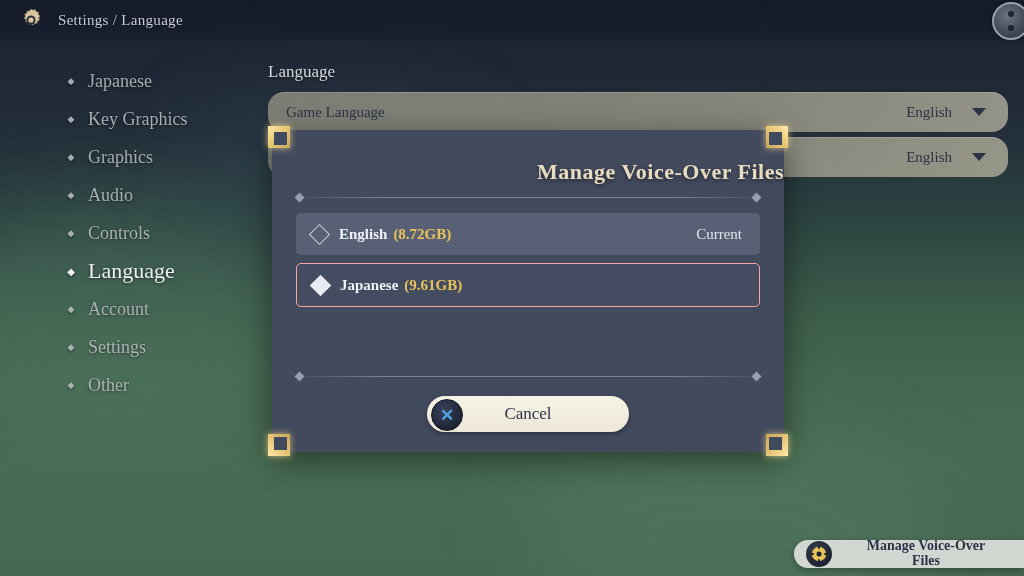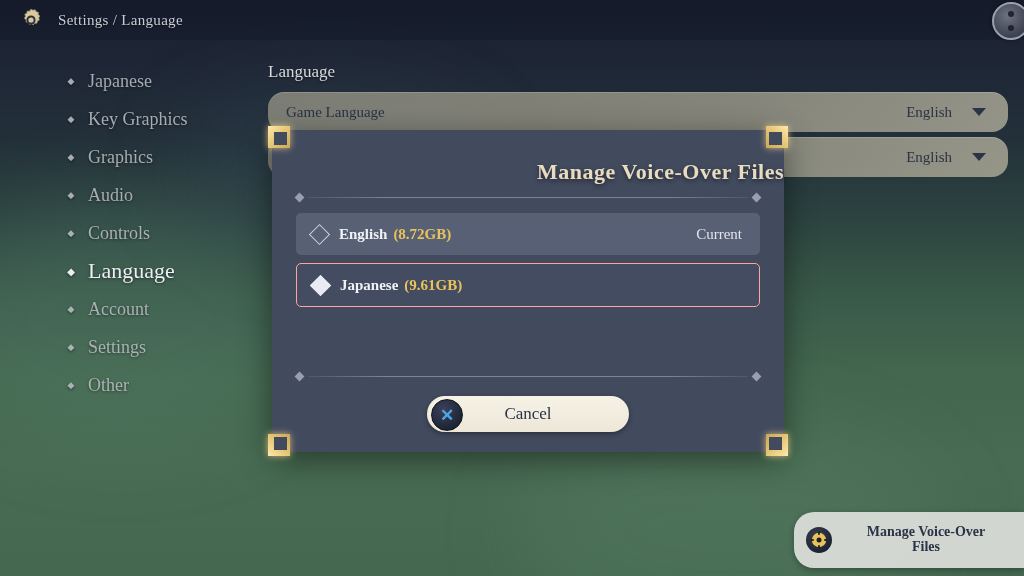--- a/index.html
+++ b/index.html
@@ -278,21 +278,21 @@
   .trash .body::before, .trash .body::after {
     content: ""; position: absolute; top: 2px; width: 1px; height: 6px;
     background: rgba(40,12,10,0.65);
   }
   .trash .body::before { left: 3px; }
   .trash .body::after  { left: 6px; }
 
   
   #tooltip-pill {
     position: absolute; right: 0px; bottom: 8px;
-    min-width: 218px; height: 56px;
+    min-width: 218px; height: 28px;
     border-radius: 20px 0 0 20px;
     background: rgba(222,224,220,0.92);
     display: flex; align-items: center;
     padding-left: 12px;
     box-shadow: 0 2px 6px rgba(0,0,0,0.3);
   }
   #tooltip-gear {
     width: 26px; height: 26px; border-radius: 50%;
     background: radial-gradient(circle at 40% 35%, #3a4052, #1c2130 75%);
     display: flex; align-items: center; justify-content: center;

